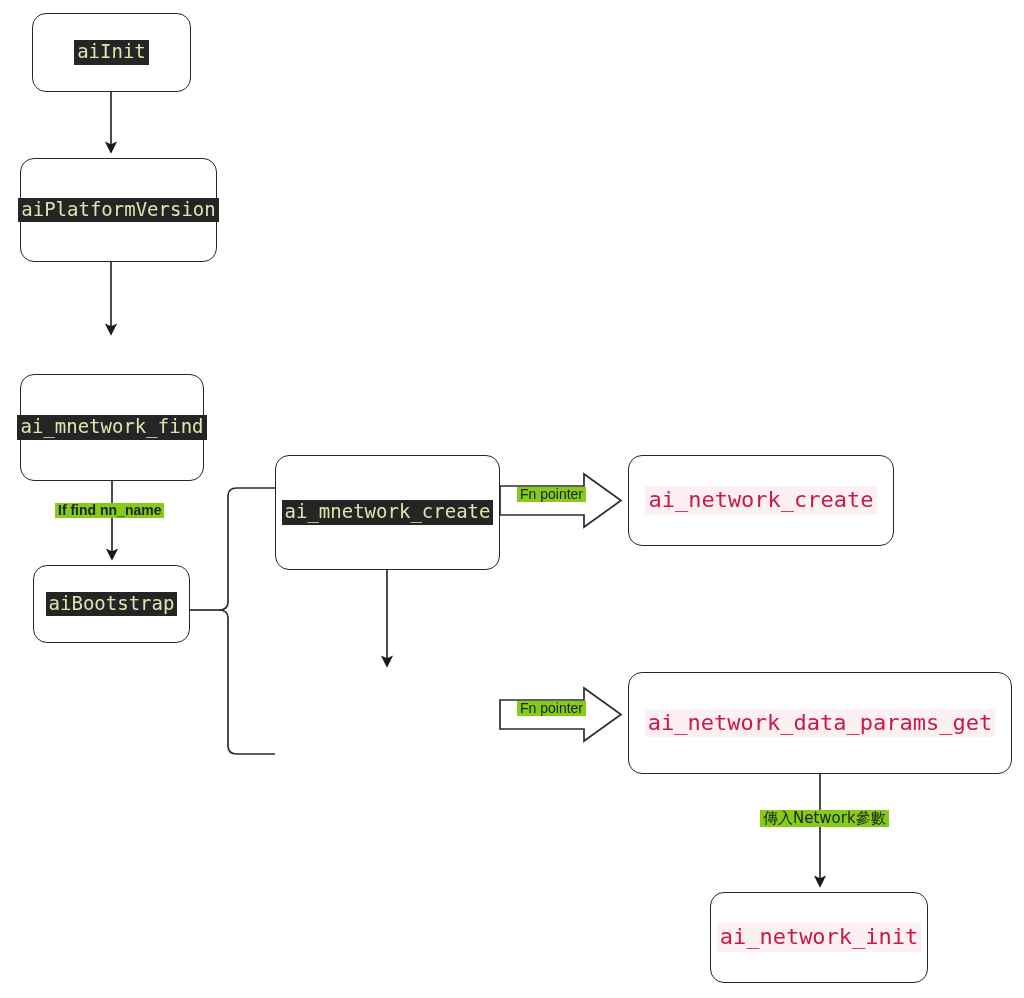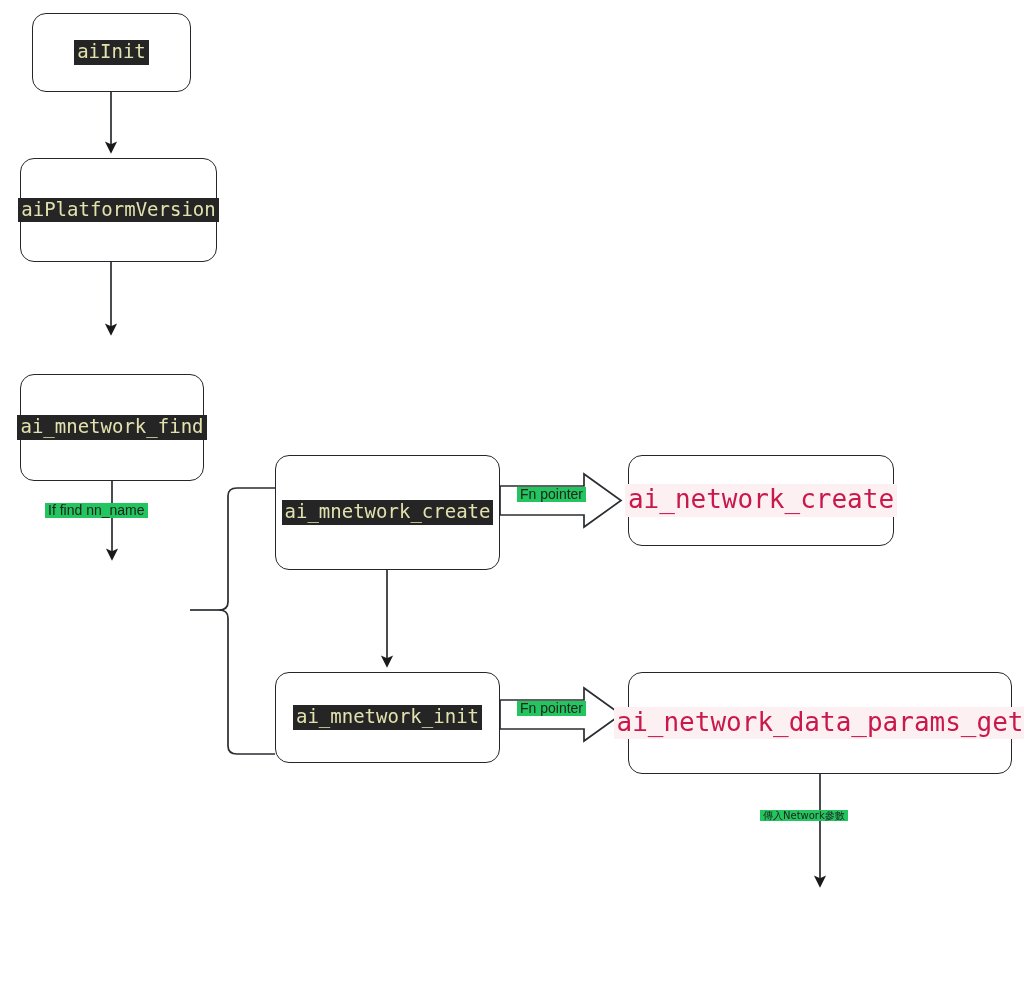--- a/index.html
+++ b/index.html
@@ -50,37 +50,37 @@
   }
   
   .node.dark .label {
     color: #e3e2ae;
     background: #252526;
   }
   
   .node.red .label {
     color: #c9184a;
     background: #fcf0f3;
-    font-size: 26px;
+    font-size: 22px;
   }
 
   
   .edge-label {
     position: absolute;
     font-family: "Liberation Sans", sans-serif;
     font-size: 14px;
     color: #232323;
-    background: #22c55e;
+    background: #84cc16;
     padding: 0 3px;
     white-space: nowrap;
     line-height: 1.1;
   }
   .edge-label.cjk {
     font-family: "DejaVu Sans", sans-serif;
-    font-size: 10px;
+    font-size: 15px;
   }
 </style>
 </head>
 <body>
 
 <div id="canvas">
 
   <svg id="edges" viewBox="0 0 1024 998" width="1024" height="998" xmlns="http://www.w3.org/2000/svg">
     <defs>
       <marker id="arrowhead" markerWidth="9" markerHeight="9" refX="6.2" refY="4" orient="auto" markerUnits="strokeWidth">
@@ -117,39 +117,42 @@
   </div>
 
   <div class="node dark" style="left:20px; top:158px; width:197px; height:104px;">
     <span class="label">aiPlatformVersion</span>
   </div>
 
   <div class="node dark" style="left:20px; top:340px; width:184px; height:107px;margin-top:34px;">
     <span class="label">ai_mnetwork_find</span>
   </div>
 
+  <div class="node dark" style="left:33px; top:565px; width:157px; height:78px;">
+    <span class="label">aiBootstrap</span>
+  </div>
 
   <div class="node dark" style="left:275px; top:455px; width:225px; height:115px;">
     <span class="label">ai_mnetwork_create</span>
   </div>
 
-  <div class="node dark" style="left:275px; top:672px; width:225px; height:91px;">
-    <span class="label">ai_mnetwork_init</span>
-  </div>
 
   <div class="node red" style="left:628px; top:455px; width:266px; height:91px;">
     <span class="label">ai_network_create</span>
   </div>
 
   <div class="node red" style="left:628px; top:672px; width:384px; height:102px;">
     <span class="label">ai_network_data_params_get</span>
   </div>
 
+  <div class="node red" style="left:710px; top:892px; width:218px; height:91px;">
+    <span class="label">ai_network_init</span>
+  </div>
 
-  <div class="edge-label" style="left:45px; top:503px;">If find nn_name</div>
+  <div class="edge-label" style="left:55px; top:503px;font-weight:bold;">If find nn_name</div>
 
   <div class="edge-label" style="left:517px; top:487px;">Fn pointer</div>
 
   <div class="edge-label" style="left:517px; top:701px;">Fn pointer</div>
 
   <div class="edge-label cjk" style="left:760px; top:810px;">傳入Network參數</div>
 
 </div>
 
 </body></html>

